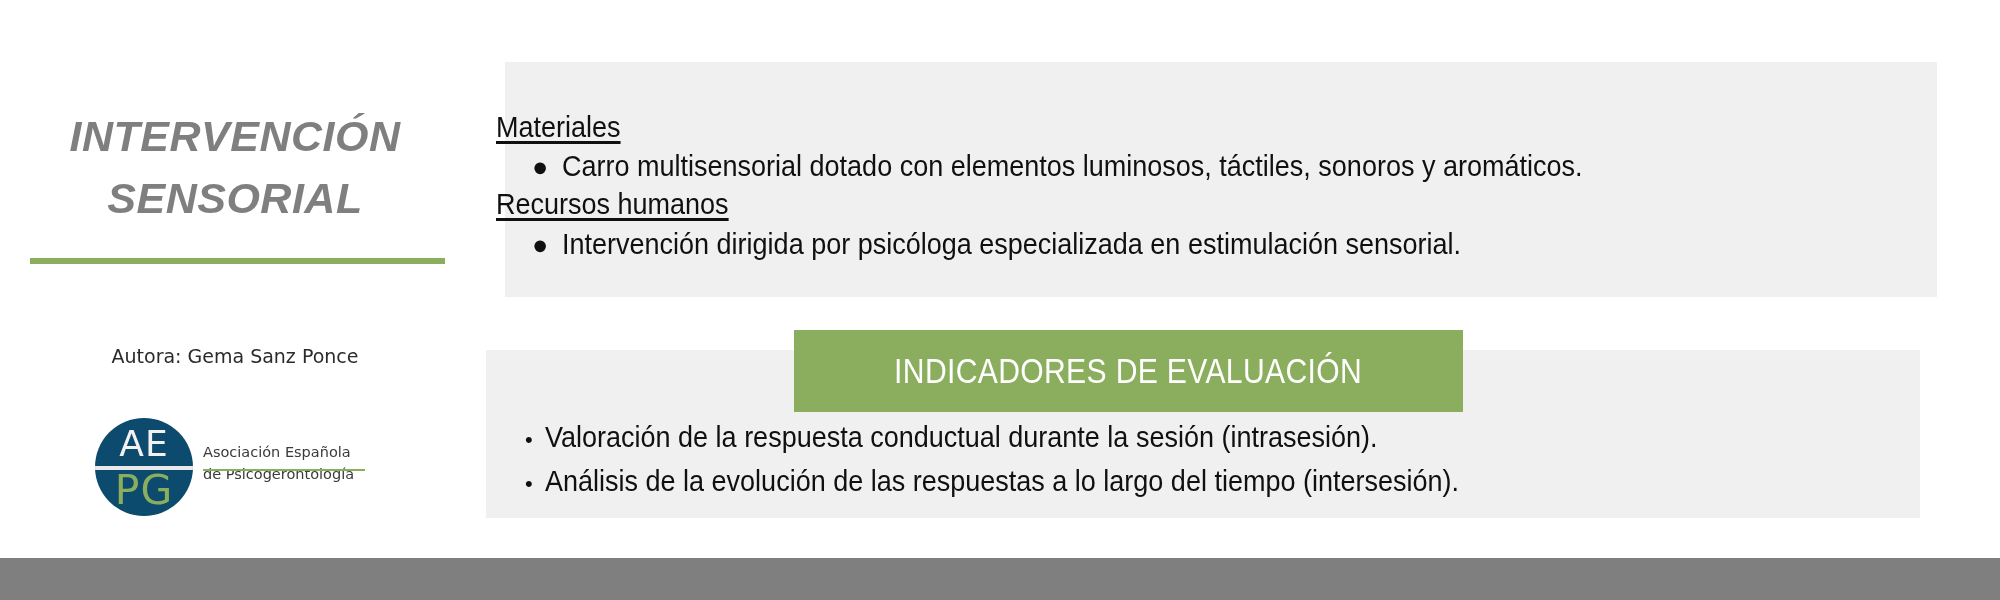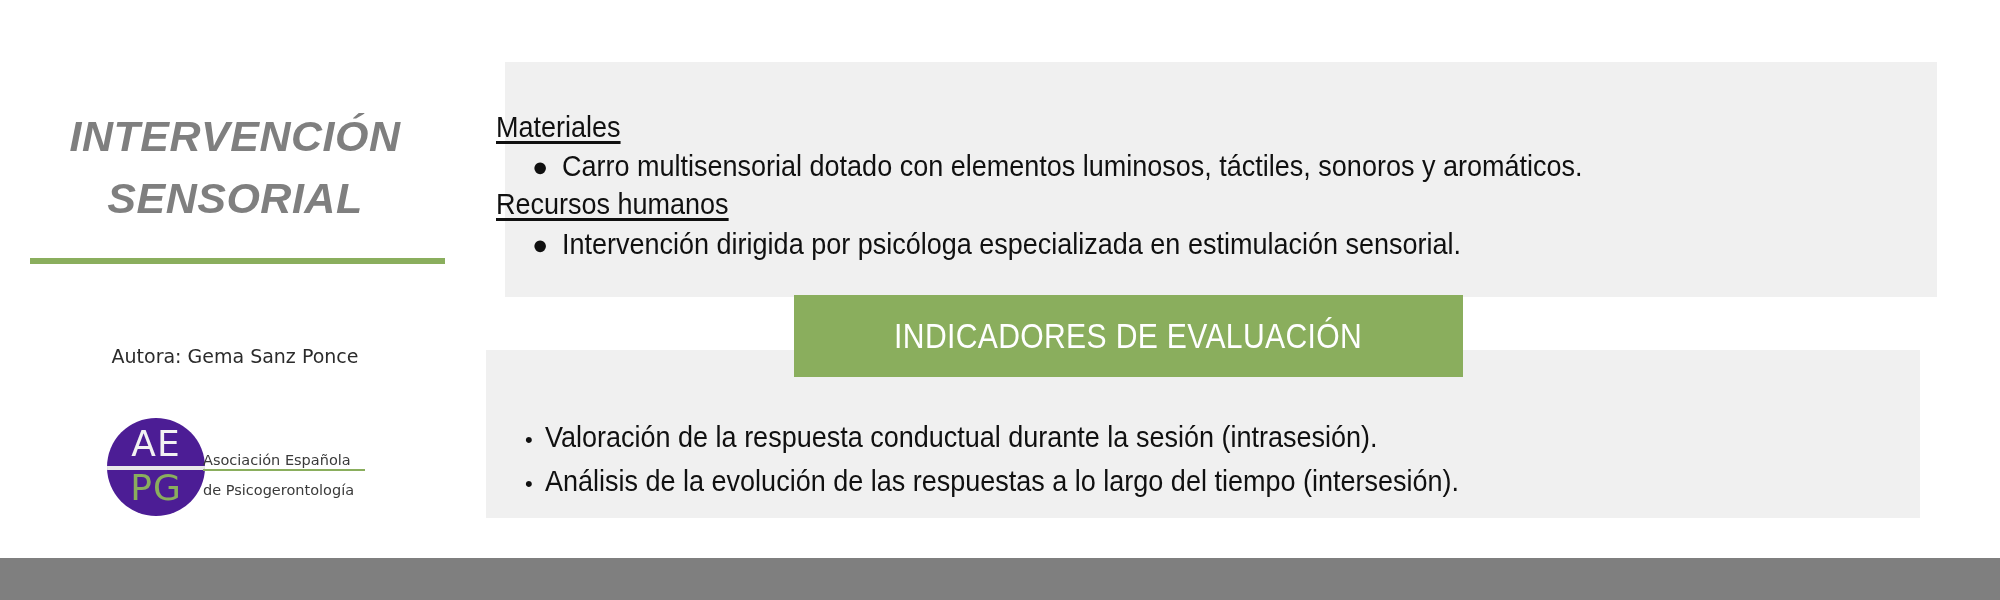--- a/index.html
+++ b/index.html
@@ -58,44 +58,44 @@
 
   
   #logo {
     position: absolute;
     left: 95px; top: 418px;
     width: 270px;
     height: 98px;
   }
   #logo-mark {
     position: absolute;
-    left: 12px; top: 0;
+    left: 0; top: 0;
     width: 98px; height: 98px;
     border-radius: 50%;
-    background: #4c1d95;
+    background: #0c4a6e;
     overflow: hidden;
   }
   #logo-ae {
     position: absolute;
     left: 0; top: 8px;
     width: 98px;
     text-align: center;
     font-family: "DejaVu Sans", sans-serif;
     font-size: 36px;
     color: #f2f2f2;
     letter-spacing: 1px;
     line-height: 1;
   }
   #logo-pg {
     position: absolute;
     left: 0; top: 52px;
     width: 98px;
     text-align: center;
     font-family: "DejaVu Sans", sans-serif;
-    font-size: 36px;
+    font-size: 41px;
     color: #8aae5d;
     letter-spacing: 1px;
     line-height: 1;
   }
   #logo-bar {
     position: absolute;
     left: 0; top: 48px;
     width: 98px; height: 4px;
     background: #e9e9e9;
   }
@@ -103,21 +103,20 @@
     position: absolute;
     left: 108px; top: 24px;
     width: 162px;
   }
   .logo-line {
     font-family: "DejaVu Sans", sans-serif;
     font-size: 14.5px;
     color: #3a3a3a;
     line-height: 1.5;
     white-space: nowrap;
-    margin-top: 8px;
   }
   #logo-underline {
     position: absolute;
     left: 108px; top: 51px;
     width: 162px; height: 2px;
     background: #8aae5d;
   }
 
   
   .section-body {
@@ -178,21 +177,21 @@
     font-size: 30px;
     color: #101010;
     transform: scaleX(0.9);
     transform-origin: left center;
     white-space: nowrap;
     line-height: 1.3;
   }
 
   
   #block2-body { left: 486px; top: 350px; width: 1434px; height: 168px; }
-  #block2-banner { left: 794px; top: 295px; width: 669px; height: 82px; }
+  #block2-banner { left: 794px; top: 330px; width: 669px; height: 82px; }
   #block2-content {
     position: absolute;
     left: 525px; top: 415px;
     width: 1390px;
   }
   .plain-bullet {
     display: flex;
     align-items: baseline;
     line-height: 1.45;
   }

